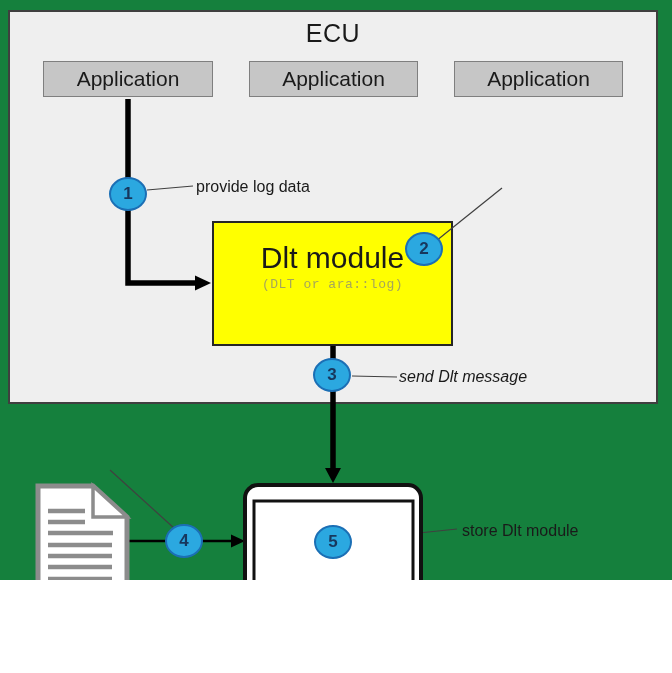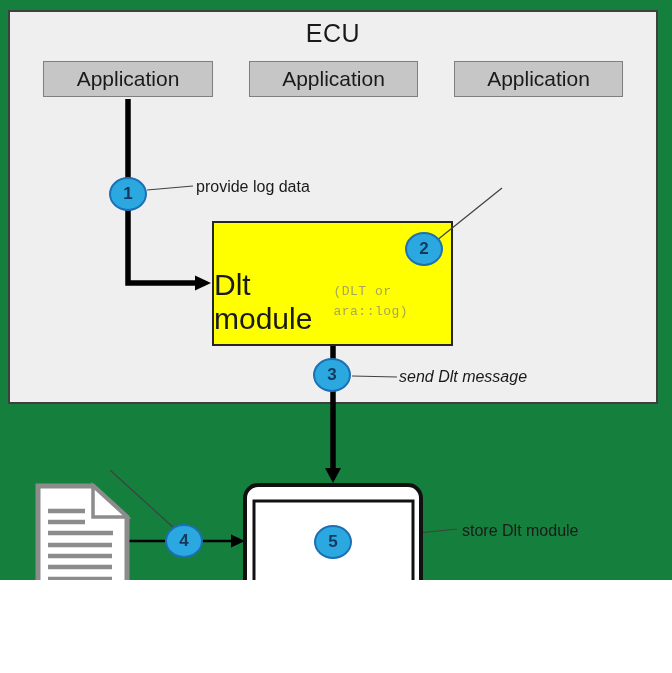--- a/index.html
+++ b/index.html
@@ -33,22 +33,22 @@
   }
   .app-1 { left:43px;  width:170px; }
   .app-2 { left:249px; width:169px; }
   .app-3 { left:454px; width:169px; }
 
   
   .dlt-box {
     left:212px; top:221px; width:241px; height:125px; box-sizing:border-box;
     background:var(--module-yellow,#ffff00);
     border:2px solid var(--module-border,#262626);
-    display:flex; flex-direction:row; align-items:center;
-    padding-top:36px;
+    display:flex; flex-direction:column; align-items:center;
+    padding-top:18px;
   }
   .dlt-title { font-size:30px; line-height:34px; }
   .dlt-subtitle {
     font-family:Liberation Mono, monospace;
     font-size:13px; line-height:20px; letter-spacing:0.5px;
     color:var(--subtitle-gray,#a6a65a);
   }
 
   
   svg.overlay { left:0; top:0; width:672px; height:673px; pointer-events:none; }

